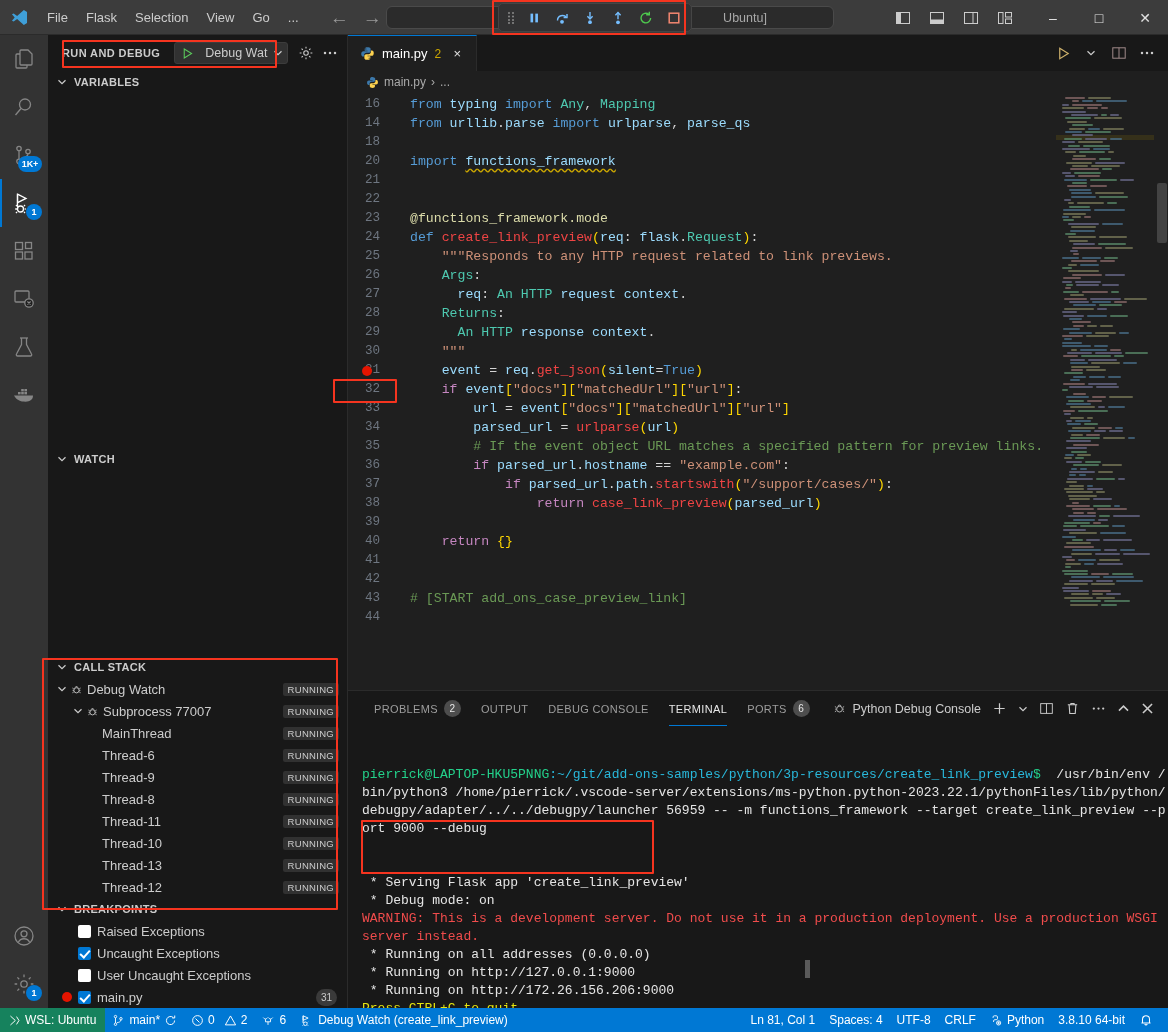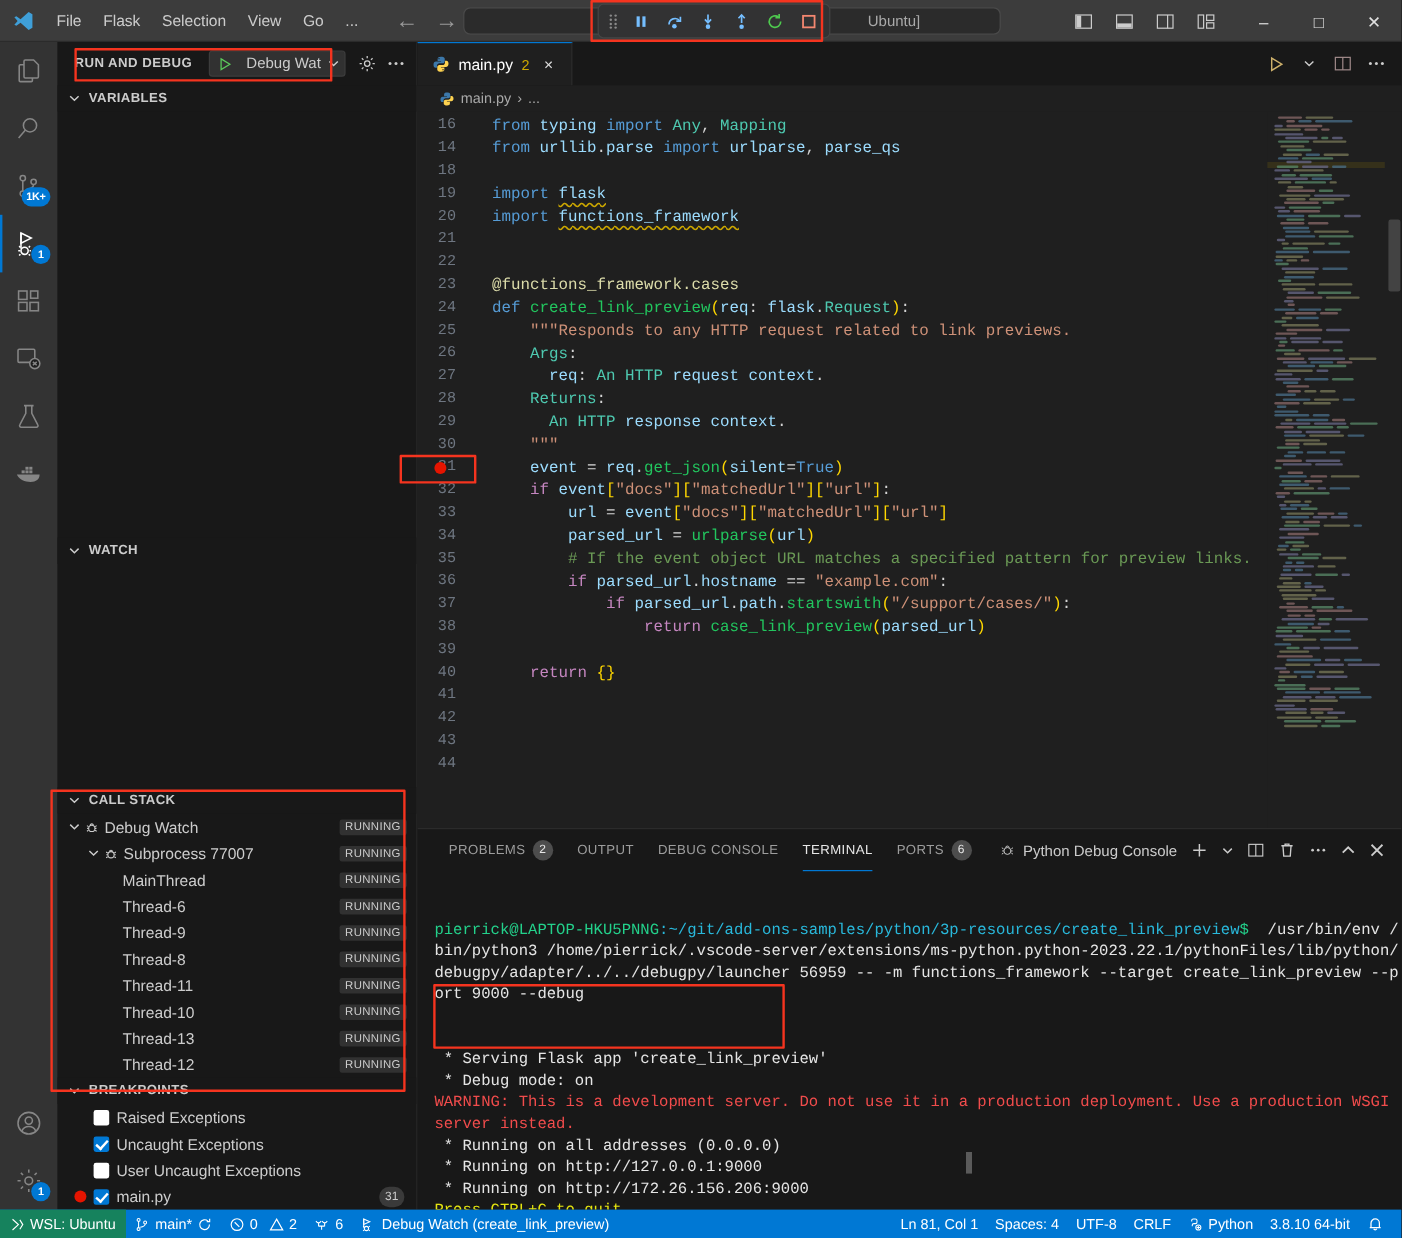--- a/index.html
+++ b/index.html
@@ -128,21 +128,21 @@
   .gutter-num {
     width: 54px; flex: 0 0 54px; text-align: right; padding-right: 22px; color:#6e7681; font-size: 12.6px;
     font-family: "Liberation Mono", monospace;
   }
   .bp-glyph { position: absolute; left: 14px; top: 4.5px; width: 10px; height: 10px; border-radius: 50%; background:#e51400; }
   .code-text { padding-left: 8px; }
 
   
   .k  { color:#c586c0; } 
   .kb { color:#569cd6; } 
-  .fn { color:#22c55e; }
+  .fn { color:#ef4444; }
   .ty { color:#4ec9b0; }
   .st { color:#ce9178; }
   .cm { color:#6a9955; }
   .va { color:#9cdcfe; }
   .op { color:#d4d4d4; }
   .dec{ color:#dcdcaa; }
   .br1{ color:#ffd700; }
 
   .squiggle { text-decoration: underline wavy #cca700; text-underline-offset: 3px; }
 
@@ -625,45 +625,44 @@
         <span>›</span>
         <span>...</span>
       </div>
 
       <div class="code-area">
         <div class="code-scroll">
           <div class="code-lines" id="code-lines">
               <div class="cl"><span class="gutter-num">16</span><span class="code-text"><span class="kb">from</span> <span class="va">typing</span> <span class="kb">import</span> <span class="ty">Any</span><span class="op">,</span> <span class="ty">Mapping</span></span></div>
               <div class="cl"><span class="gutter-num">14</span><span class="code-text"><span class="kb">from</span> <span class="va">urllib</span><span class="op">.</span><span class="va">parse</span> <span class="kb">import</span> <span class="va">urlparse</span><span class="op">,</span> <span class="va">parse_qs</span></span></div>
               <div class="cl"><span class="gutter-num">18</span><span class="code-text"></span></div>
-              <div class="cl"><span class="gutter-num">19</span><span class="code-text"><span class="kb">import</span> <span class="va squiggle">flask</span></span></div>
               <div class="cl"><span class="gutter-num">20</span><span class="code-text"><span class="kb">import</span> <span class="va squiggle">functions_framework</span></span></div>
               <div class="cl"><span class="gutter-num">21</span><span class="code-text"></span></div>
               <div class="cl"><span class="gutter-num">22</span><span class="code-text"></span></div>
-              <div class="cl"><span class="gutter-num">23</span><span class="code-text"><span class="dec">@functions_framework.cases</span></span></div>
+              <div class="cl"><span class="gutter-num">23</span><span class="code-text"><span class="dec">@functions_framework.mode</span></span></div>
               <div class="cl"><span class="gutter-num">24</span><span class="code-text"><span class="kb">def</span> <span class="fn">create_link_preview</span><span class="br1">(</span><span class="va">req</span><span class="op">:</span> <span class="va">flask</span><span class="op">.</span><span class="ty">Request</span><span class="br1">)</span><span class="op">:</span></span></div>
               <div class="cl"><span class="gutter-num">25</span><span class="code-text"><span class="st">    """Responds to any HTTP request related to link previews.</span></span></div>
               <div class="cl"><span class="gutter-num">26</span><span class="code-text">    <span class="ty">Args</span><span class="op">:</span></span></div>
               <div class="cl"><span class="gutter-num">27</span><span class="code-text">      <span class="va">req</span><span class="op">:</span> <span class="ty">An</span> <span class="ty">HTTP</span> <span class="va">request</span> <span class="va">context</span><span class="op">.</span></span></div>
               <div class="cl"><span class="gutter-num">28</span><span class="code-text">    <span class="ty">Returns</span><span class="op">:</span></span></div>
               <div class="cl"><span class="gutter-num">29</span><span class="code-text">      <span class="ty">An</span> <span class="ty">HTTP</span> <span class="va">response</span> <span class="va">context</span><span class="op">.</span></span></div>
               <div class="cl"><span class="gutter-num">30</span><span class="code-text"><span class="st">    """</span></span></div>
               <div class="cl"><span class="bp-glyph"></span><span class="gutter-num">31</span><span class="code-text">    <span class="va">event</span> <span class="op">=</span> <span class="va">req</span><span class="op">.</span><span class="fn">get_json</span><span class="br1">(</span><span class="va">silent</span><span class="op">=</span><span class="kb">True</span><span class="br1">)</span></span></div>
               <div class="cl"><span class="gutter-num">32</span><span class="code-text">    <span class="k">if</span> <span class="va">event</span><span class="br1">[</span><span class="st">"docs"</span><span class="br1">]</span><span class="br1">[</span><span class="st">"matchedUrl"</span><span class="br1">]</span><span class="br1">[</span><span class="st">"url"</span><span class="br1">]</span><span class="op">:</span></span></div>
               <div class="cl"><span class="gutter-num">33</span><span class="code-text">        <span class="va">url</span> <span class="op">=</span> <span class="va">event</span><span class="br1">[</span><span class="st">"docs"</span><span class="br1">]</span><span class="br1">[</span><span class="st">"matchedUrl"</span><span class="br1">]</span><span class="br1">[</span><span class="st">"url"</span><span class="br1">]</span></span></div>
               <div class="cl"><span class="gutter-num">34</span><span class="code-text">        <span class="va">parsed_url</span> <span class="op">=</span> <span class="fn">urlparse</span><span class="br1">(</span><span class="va">url</span><span class="br1">)</span></span></div>
               <div class="cl"><span class="gutter-num">35</span><span class="code-text"><span class="cm">        # If the event object URL matches a specified pattern for preview links.</span></span></div>
               <div class="cl"><span class="gutter-num">36</span><span class="code-text">        <span class="k">if</span> <span class="va">parsed_url</span><span class="op">.</span><span class="va">hostname</span> <span class="op">=</span><span class="op">=</span> <span class="st">"example.com"</span><span class="op">:</span></span></div>
               <div class="cl"><span class="gutter-num">37</span><span class="code-text">            <span class="k">if</span> <span class="va">parsed_url</span><span class="op">.</span><span class="va">path</span><span class="op">.</span><span class="fn">startswith</span><span class="br1">(</span><span class="st">"/support/cases/"</span><span class="br1">)</span><span class="op">:</span></span></div>
               <div class="cl"><span class="gutter-num">38</span><span class="code-text">                <span class="k">return</span> <span class="fn">case_link_preview</span><span class="br1">(</span><span class="va">parsed_url</span><span class="br1">)</span></span></div>
               <div class="cl"><span class="gutter-num">39</span><span class="code-text"></span></div>
               <div class="cl"><span class="gutter-num">40</span><span class="code-text">    <span class="k">return</span> <span class="br1">{</span><span class="br1">}</span></span></div>
               <div class="cl"><span class="gutter-num">41</span><span class="code-text"></span></div>
               <div class="cl"><span class="gutter-num">42</span><span class="code-text"></span></div>
-              <div class="cl"><span class="gutter-num">43</span></div>
+              <div class="cl"><span class="gutter-num">43</span><span class="code-text"><span class="cm"># [START add_ons_case_preview_link]</span></span></div>
               <div class="cl"><span class="gutter-num">44</span><span class="code-text"></span></div>
             </div>
         </div>
         <div class="minimap">
           <div class="mm-hl" style="top:42px;height:5px;"></div>
           <div id="minimap-lines">
               <div class="mm-line" style="left: 9px; top: 4px; width: 20px; background: rgb(138, 106, 106); opacity: 0.75;"></div>
               <div class="mm-line" style="left: 32px; top: 4px; width: 23px; background: rgb(122, 122, 90); opacity: 0.75;"></div>
               <div class="mm-line" style="left: 16px; top: 7.4px; width: 7px; background: rgb(138, 106, 106); opacity: 0.75;"></div>
               <div class="mm-line" style="left: 26px; top: 7.4px; width: 11px; background: rgb(74, 111, 138); opacity: 0.75;"></div>

